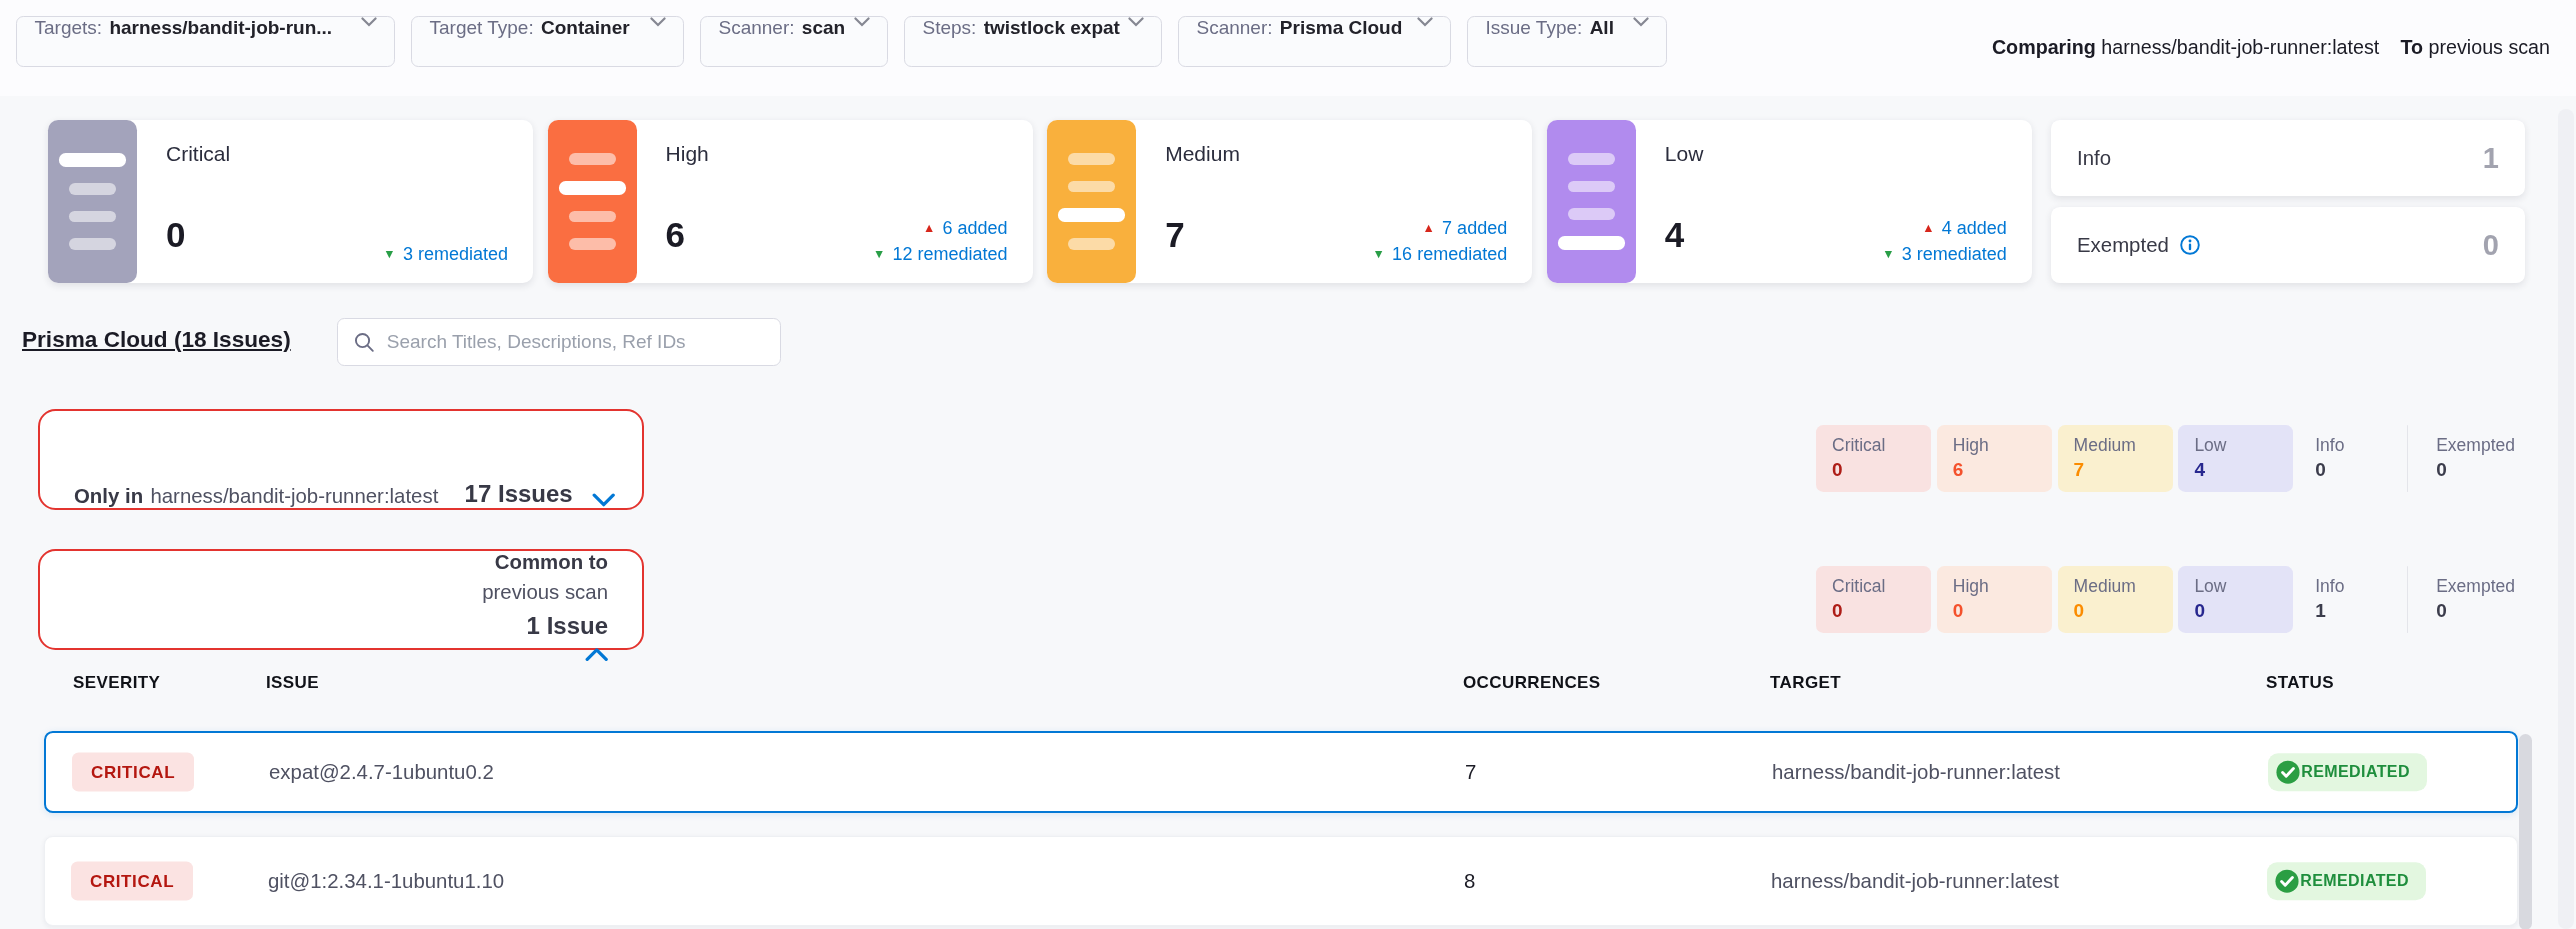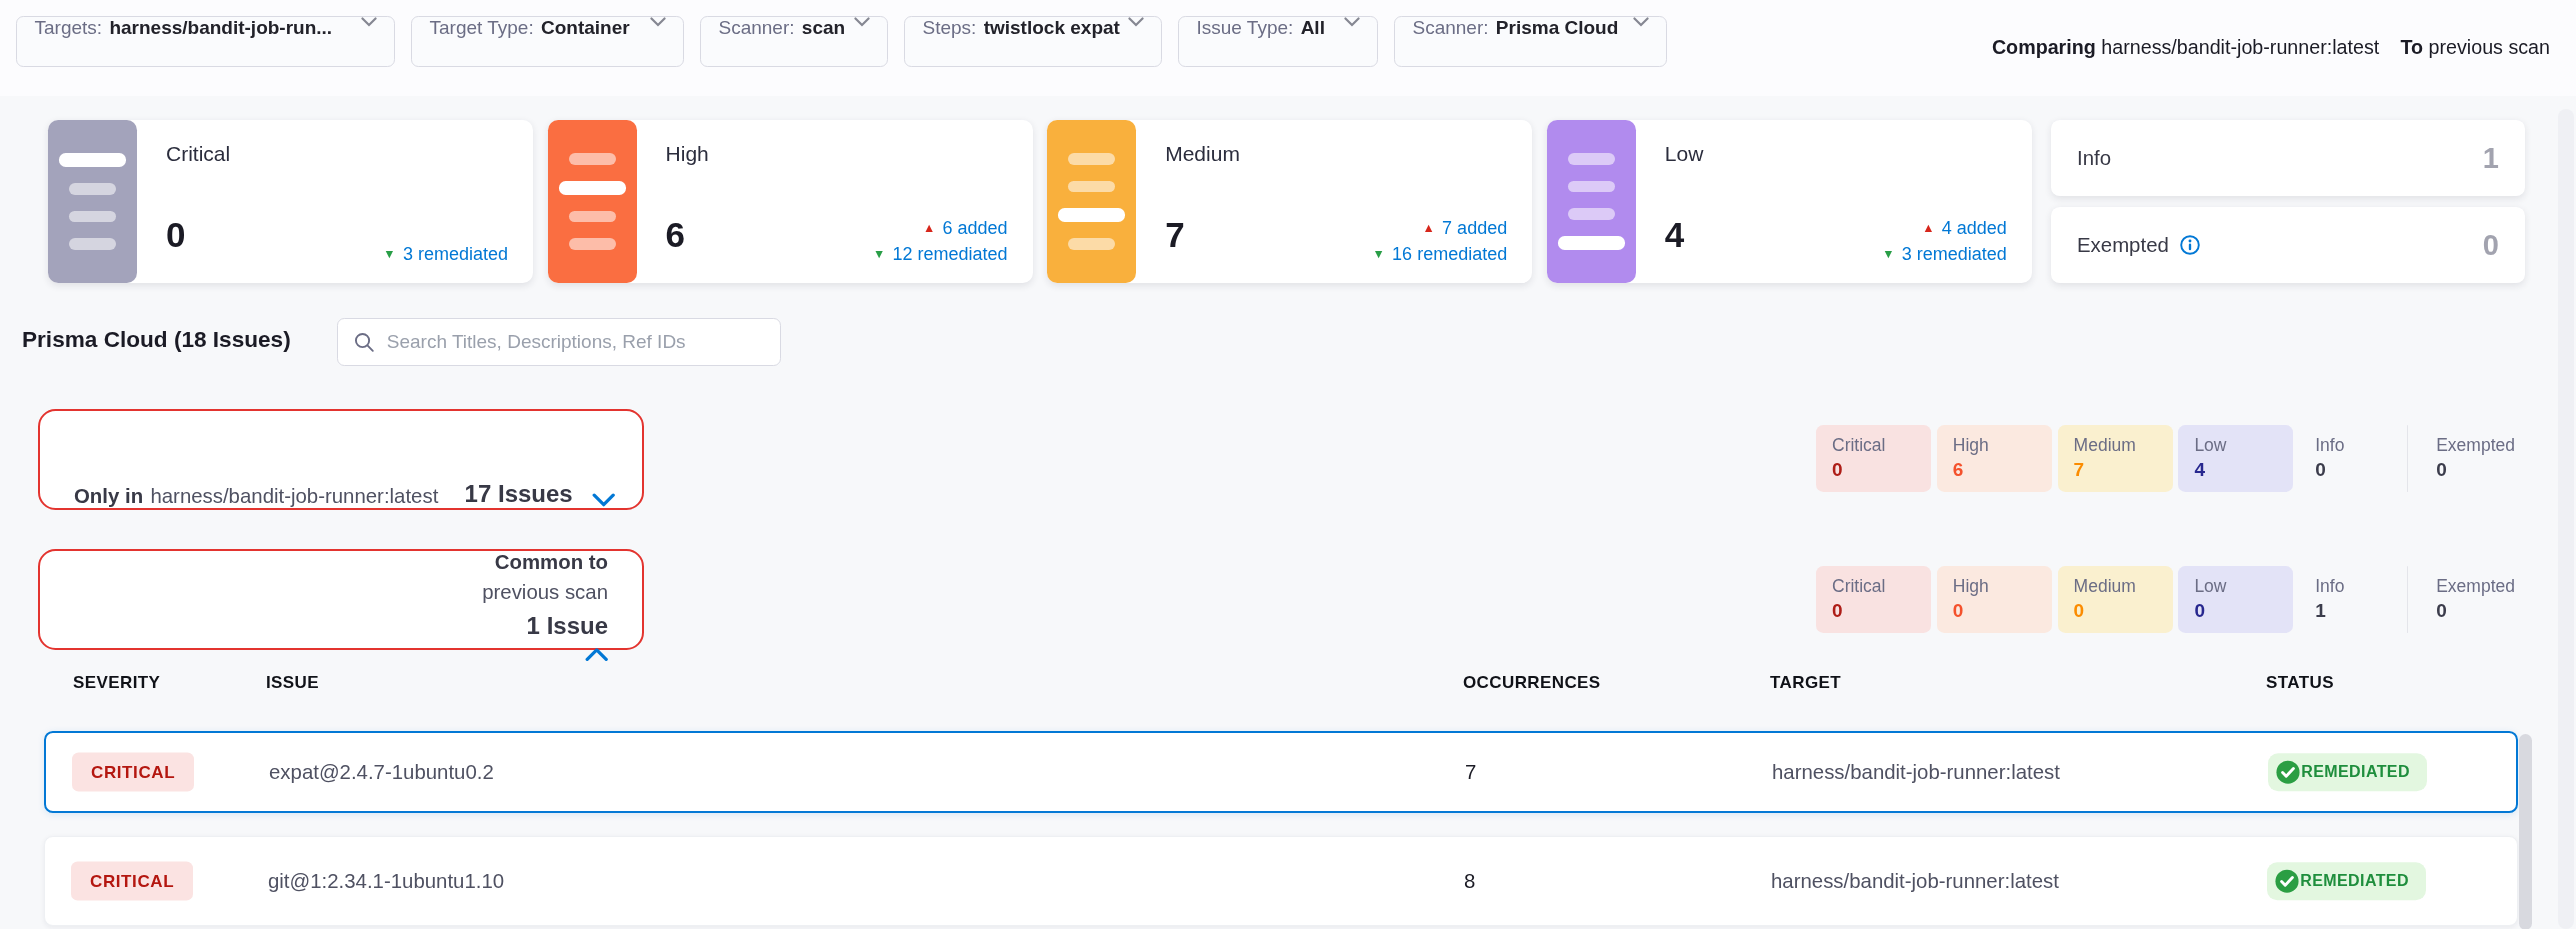--- a/index.html
+++ b/index.html
@@ -39,21 +39,21 @@
          color:#0278d5;line-height:26px;cursor:pointer;}
   .tri{font-size:12.4px;line-height:1;}
   .tri.up{color:#d7261b;} .tri.down{color:#299e47;}
 
   .side-card{position:absolute;left:2051px;width:474px;height:76px;background:#fff;border-radius:8.8px;
              box-shadow:0 2.2px 7.3px rgba(40,41,61,.10);display:flex;align-items:center;padding:0 26px;}
   .side-label{font-size:20.4px;color:#383946;display:flex;align-items:center;gap:10.2px;}
   .side-count{margin-left:auto;font-size:29px;font-weight:700;color:#a2a3af;}
 
   
-  .section-title{position:absolute;left:22px;top:327px;font-size:22.6px;font-weight:700;color:#1b1b25;}
+  .section-title{position:absolute;left:22px;top:327px;font-size:22.6px;font-weight:700;color:#1b1b25;text-decoration:underline;}
   .search{position:absolute;left:337px;top:318px;width:444px;height:48px;background:#fff;
           border:1.5px solid #d9dae3;border-radius:7.3px;display:flex;align-items:center;padding:0 14.6px;gap:10.2px;}
   .search input{border:none;outline:none;flex:1;font-size:19px;color:#be185d;background:transparent;
                 font-family:"Liberation Sans","DejaVu Sans",sans-serif;}
   .search input::placeholder{color:#9aa0ac;}
 
   
   .group-box{position:absolute;left:38px;width:606px;height:101px;background:#fff;border:2.9px solid #e3342f;
              border-radius:17.5px;display:flex;align-items:flex-end;padding:0 34px;gap:7.3px;cursor:pointer;}
   .g1{top:409px;} .g2{top:549px;flex-direction:column;}
@@ -134,32 +134,32 @@
   </div>
   <div class="dd" style="width:258px">
     <span class="dd-label">Steps:</span>
     <span class="dd-value">twistlock expat</span>
     <span class="chev">
         <svg width="16" height="10.2" viewBox="0 0 22 14">
           <path d="M2 2 L11 11 L20 2" stroke="#858792" stroke-width="3" fill="none" stroke-linecap="round"></path>
         </svg>
       </span>
   </div>
+  <div class="dd" style="width:273px">
+    <span class="dd-label">Scanner:</span>
+    <span class="dd-value">Prisma Cloud</span>
+    <span class="chev">
+        <svg width="16" height="10.2" viewBox="0 0 22 14">
+          <path d="M2 2 L11 11 L20 2" stroke="#858792" stroke-width="3" fill="none" stroke-linecap="round"></path>
+        </svg>
+      </span>
+  </div>
   <div class="dd" style="width:200px">
     <span class="dd-label">Issue Type:</span>
     <span class="dd-value">All</span>
-    <span class="chev">
-        <svg width="16" height="10.2" viewBox="0 0 22 14">
-          <path d="M2 2 L11 11 L20 2" stroke="#858792" stroke-width="3" fill="none" stroke-linecap="round"></path>
-        </svg>
-      </span>
-  </div>
-  <div class="dd" style="width:273px">
-    <span class="dd-label">Scanner:</span>
-    <span class="dd-value">Prisma Cloud</span>
     <span class="chev">
         <svg width="16" height="10.2" viewBox="0 0 22 14">
           <path d="M2 2 L11 11 L20 2" stroke="#858792" stroke-width="3" fill="none" stroke-linecap="round"></path>
         </svg>
       </span>
   </div>
 </div>
 
 <div class="comparing">
   <b>Comparing</b>

